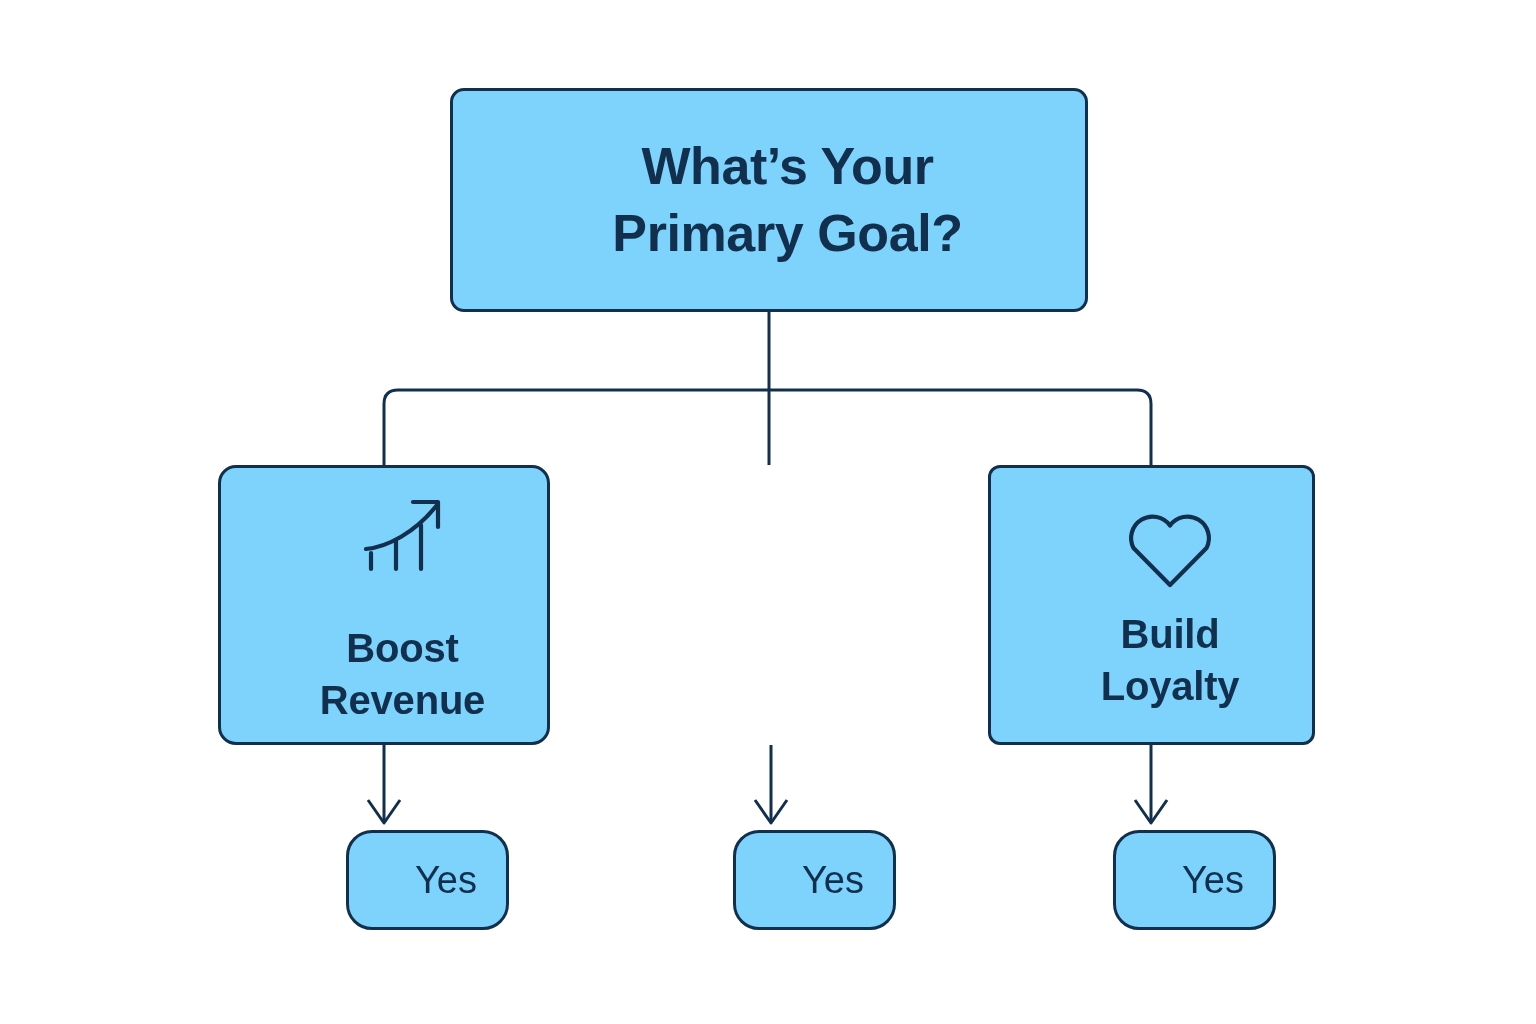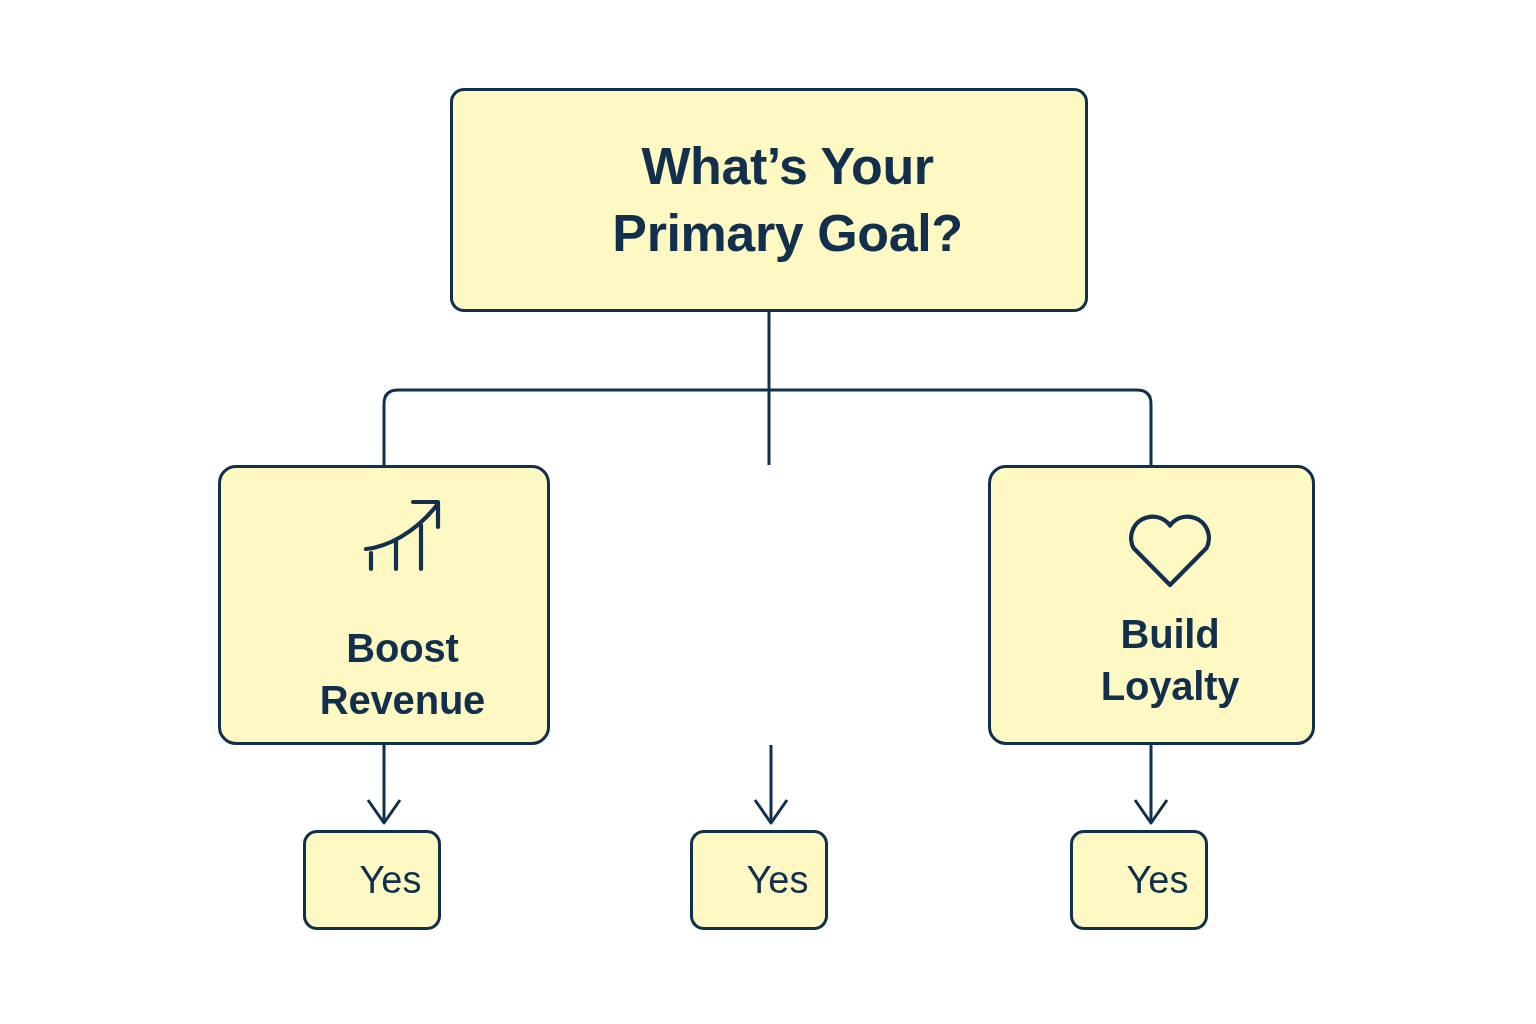--- a/index.html
+++ b/index.html
@@ -29,21 +29,21 @@
     top: 0;
     width: 1536px;
     height: 1024px;
     pointer-events: none;
   }
 
   
   .node {
     position: absolute;
     box-sizing: border-box;
-    background: #fef9c3;
+    background: #7dd3fc;
     border: 3px solid #12304d;
     display: flex;
     flex-direction: column;
     align-items: center;
     justify-content: center;
     text-align: center;
     padding-left: 37px;
   }
 
   .root-node {
@@ -62,43 +62,44 @@
   }
 
   .option-node {
     top: 465px;
     height: 280px;
     border-radius: 18px;
     padding-top: 4px;
   }
   .option-node.opt-0 { left: 218px; width: 332px; gap: 28px; }
   .option-node.opt-1 { left: 625px; width: 292px; }
-  .option-node.opt-2 { left: 988px; width: 327px; }
+  .option-node.opt-2 { left: 988px; width: 327px; border-radius: 12px; }
 
   .option-icon {
     height: 92px;
     display: flex;
     align-items: center;
     justify-content: center;
     margin-bottom: 14px;
   }
   .option-label {
     font-size: 40px;
     font-weight: 700;
     line-height: 1.30;
     letter-spacing: -0.2px;
     white-space: pre-line;
   }
 
   .yes-node {
     top: 830px;
-    width: 138px;
+    width: 163px;
     height: 100px;
-    border-radius: 14px;
+    border-radius: 26px;
     border-width: 3px;
+    margin-left: 43px;
   }
   .yes-node.yes-0 { left: 303px; }
   .yes-node.yes-1 { left: 690px; }
   .yes-node.yes-2 { left: 1070px; }
   .yes-label {
     font-size: 38px;
     font-weight: 400;
     line-height: 1;
     letter-spacing: 0px;
   }

